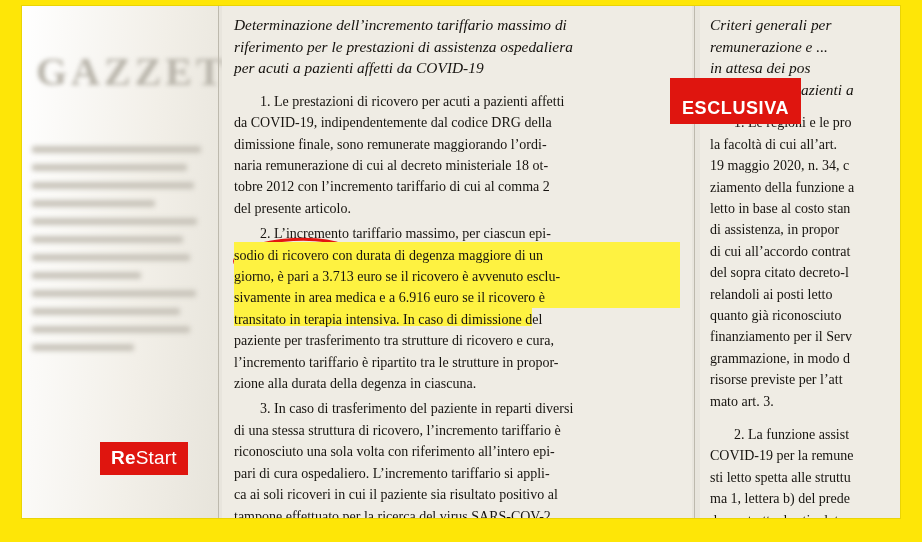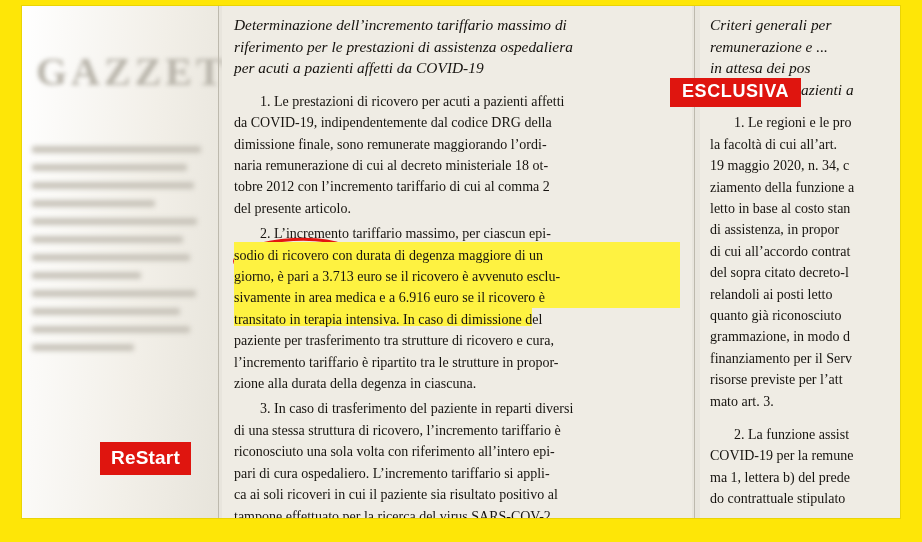--- a/index.html
+++ b/index.html
@@ -145,39 +145,39 @@
   .badge-esclusiva {
     position: absolute;
     left: 648px;
     top: 72px;
     background: #e4140e;
     color: #ffffff;
     font-family: "Liberation Sans", sans-serif;
     font-weight: 700;
     font-size: 18px;
     letter-spacing: 0.6px;
-    padding: 3px 12px 5px 12px;
+    padding: 20px 12px 5px 12px;
     z-index: 7;
   }
   
   .logo-restart {
     position: absolute;
     left: 78px;
     top: 436px;
     background: #e4140e;
     padding: 5px 11px 6px 11px;
     font-family: "Liberation Sans", sans-serif;
     font-size: 19px;
     font-weight: 700;
     color: #ffffff;
     z-index: 7;
     letter-spacing: 0.2px;
   }
   .logo-restart .re { font-weight: 700; }
-  .logo-restart .start { font-weight: 700; }
+  .logo-restart .start { font-weight: 400; }
   
   .right-fade {
     position: absolute;
     right: 0; top: 0;
     width: 26px; height: 512px;
     background: linear-gradient(to right, rgba(239,236,228,0) 0%, rgba(239,236,228,0.95) 80%);
   }
   .rc-inner {
     padding: 8px 0 0 10px;
     width: 210px;
@@ -289,28 +289,29 @@
           <div style="text-indent:24px">1. Le regioni e le pro</div>
           <div>la facoltà di cui all’art.</div>
           <div>19 maggio 2020, n. 34, c</div>
           <div>ziamento della funzione a</div>
           <div>letto in base al costo stan</div>
           <div>di assistenza, in propor</div>
           <div>di cui all’accordo contrat</div>
           <div>del sopra citato decreto-l</div>
           <div>relandoli ai posti letto</div>
           <div>quanto già riconosciuto</div>
+          <div>finanziamento per il Serv</div>
           <div>grammazione, in modo d</div>
-          <div>finanziamento per il Serv</div>
           <div>risorse previste per l’att</div>
           <div>mato art. 3.</div>
         </div>
         <div class="txt nowrap-lines">
           <div style="text-indent:24px">2. La funzione assist</div>
           <div>COVID-19 per la remune</div>
+          <div>sti letto spetta alle struttu</div>
           <div>ma 1, lettera b) del prede</div>
           <div>do contrattuale stipulato</div>
         </div>
       </div>
       <div class="right-fade"></div>
     </div>
 
     <div class="ellipse" id="ell1"></div>
     <div class="ellipse" id="ell2"></div>
 

